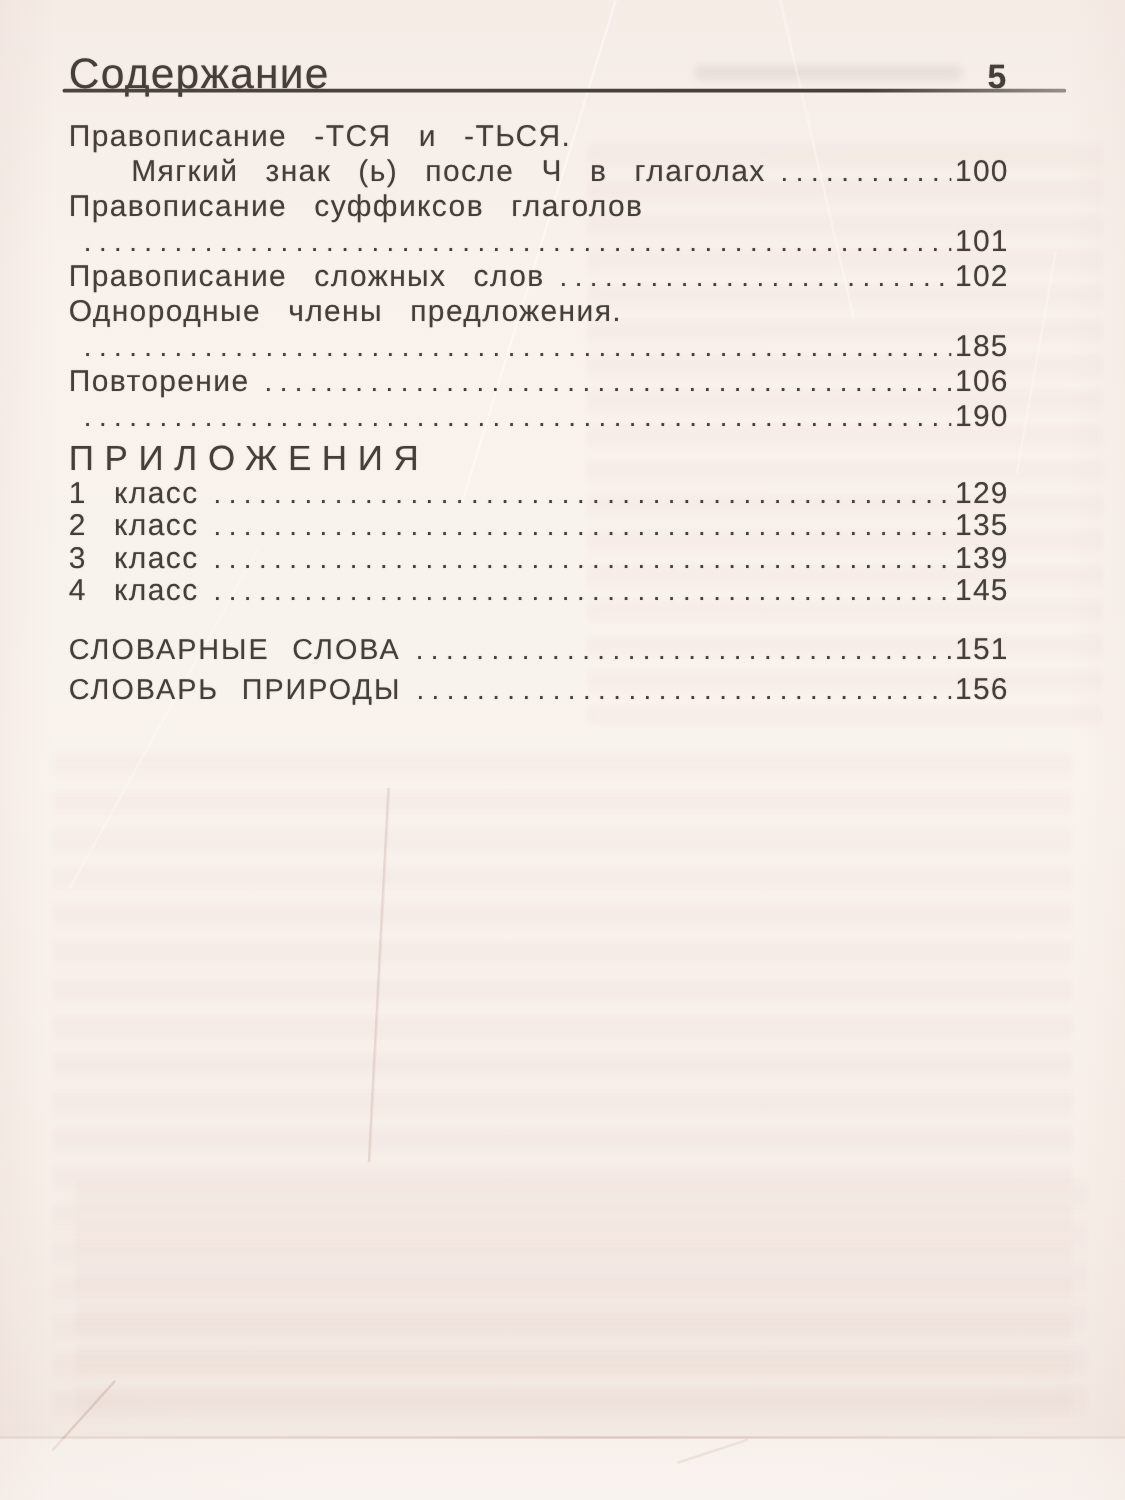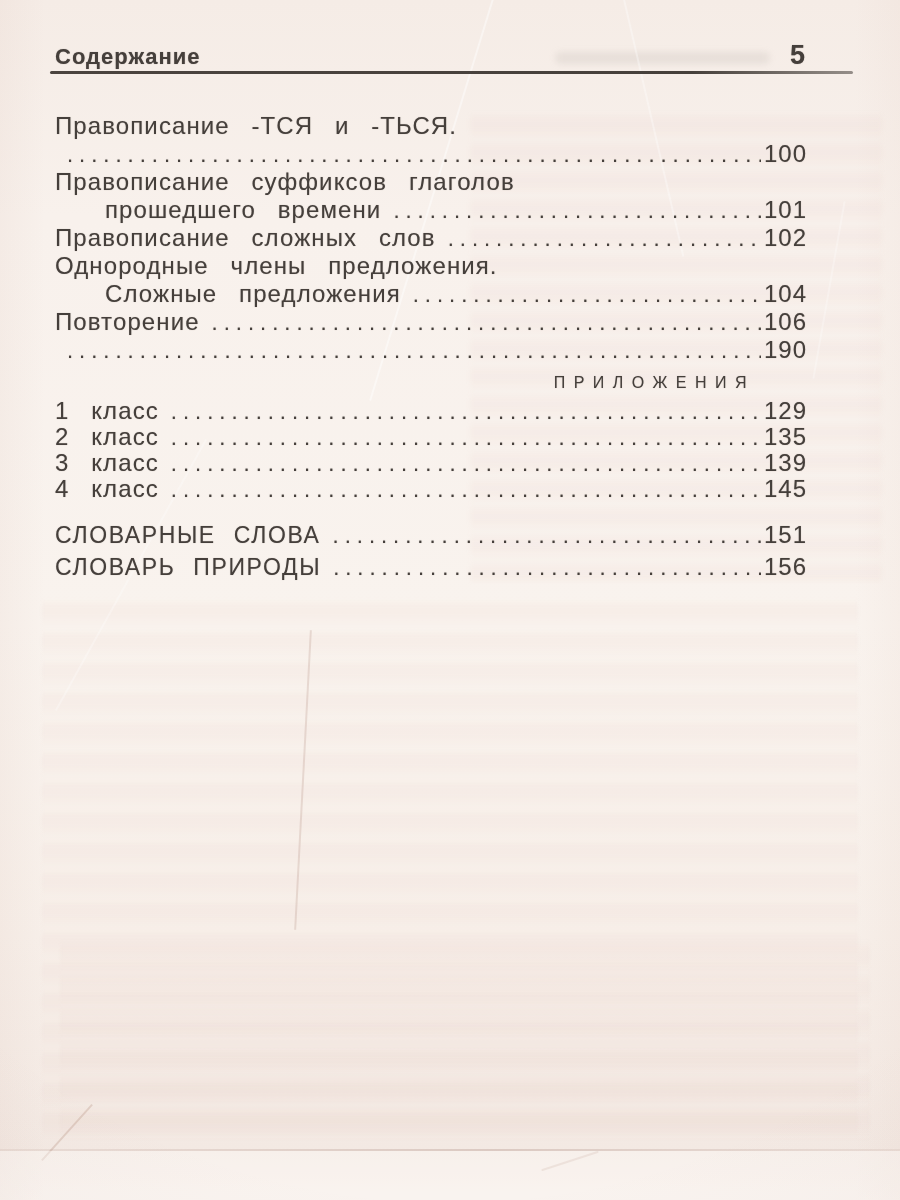--- a/index.html
+++ b/index.html
@@ -52,38 +52,38 @@
   .d3{top:1160px;left:540px;width:60px;height:2px;transform:rotate(-18deg);
       background:rgba(175,135,120,.25);border-radius:2px;}
   .crease{top:1149px;left:0;right:0;height:2px;
     background:linear-gradient(90deg, rgba(152,112,100,.10), rgba(152,112,100,.26) 55%, rgba(152,112,100,.10));}
   .bottom-strip{top:1151px;left:0;right:0;height:49px;background:rgba(255,252,250,.38);}
   .vignette{inset:0;
     background:radial-gradient(125% 92% at 50% 42%, rgba(0,0,0,0) 62%, rgba(118,82,70,.06) 100%);}
   
   .hdr{position:absolute;left:55px;right:94px;top:40px;
     display:flex;justify-content:space-between;align-items:baseline;}
-  .hdr-title{font-size:22px;font-weight:bold;letter-spacing:1px;
+  .hdr-title{font-size:34px;font-weight:normal;letter-spacing:1px;
     text-shadow:0 0 1px rgba(62,52,46,.45);}
   .hdr-folio{font-size:27px;font-weight:bold;letter-spacing:1px;
     text-shadow:0 0 1px rgba(62,52,46,.45);}
   .rule{position:absolute;left:50px;right:47px;top:71px;height:3px;
     background:linear-gradient(90deg,#4b443f 0%,#46403b 80%,rgba(70,64,59,.55) 100%);
     border-radius:2px;}
   
-  .toc{position:absolute;left:55px;right:93px;top:112px;font-size:24px;
+  .toc{position:absolute;left:55px;right:93px;top:96px;font-size:24px;
     text-shadow:0 0 1px rgba(66,56,48,.35);}
   .row{display:flex;align-items:baseline;height:28px;line-height:28px;}
   .label{white-space:nowrap;letter-spacing:1.1px;word-spacing:14px;}
   .indent{padding-left:50px;}
   .leader{flex:1 1 auto;overflow:hidden;white-space:nowrap;
     margin:0 3px 0 12px;letter-spacing:6px;font-size:22px;color:var(--ink,#453f3b);}
   .pagenum{white-space:nowrap;letter-spacing:1px;}
   .apx-heading{height:30px;line-height:30px;margin-top:4px;
-    text-align:right;padding-right:52px;letter-spacing:8.5px;font-size:16px;}
+    text-align:left;padding-right:52px;letter-spacing:8.5px;font-size:28px;}
   .apx-rows .row{height:26px;line-height:26px;}
   .vocab-rows{margin-top:17px;}
   .vocab-rows .row{height:32px;line-height:32px;}
   .vocab-rows .label{font-size:23px;letter-spacing:1.6px;word-spacing:10px;}
 </style>
 </head>
 <body>
 
 <div class="page" style="--ink: #453f3b;">
 
@@ -107,43 +107,42 @@
     <span class="hdr-folio">5</span>
   </div>
   <div class="rule"></div>
 
   <div class="toc">
 
     <div class="row">
       <span class="label">Правописание -ТСЯ и -ТЬСЯ.</span>
     </div>
     <div class="row">
+      <span class="label indent">Мягкий знак (ь) после Ч в глаголах</span>
       <span class="leader">........................................................................................................................</span>
       <span class="pagenum">100</span>
     </div>
     <div class="row">
       <span class="label">Правописание суффиксов глаголов</span>
     </div>
     <div class="row">
-      <span class="label indent">прошедшего времени</span>
       <span class="leader">........................................................................................................................</span>
       <span class="pagenum">101</span>
     </div>
     <div class="row">
       <span class="label">Правописание сложных слов</span>
       <span class="leader">........................................................................................................................</span>
       <span class="pagenum">102</span>
     </div>
     <div class="row">
       <span class="label">Однородные члены предложения.</span>
     </div>
     <div class="row">
-      <span class="label indent">Сложные предложения</span>
       <span class="leader">........................................................................................................................</span>
-      <span class="pagenum">104</span>
+      <span class="pagenum">185</span>
     </div>
     <div class="row">
       <span class="label">Повторение</span>
       <span class="leader">........................................................................................................................</span>
       <span class="pagenum">106</span>
     </div>
     <div class="row">
       <span class="leader">........................................................................................................................</span>
       <span class="pagenum">190</span>
     </div>

